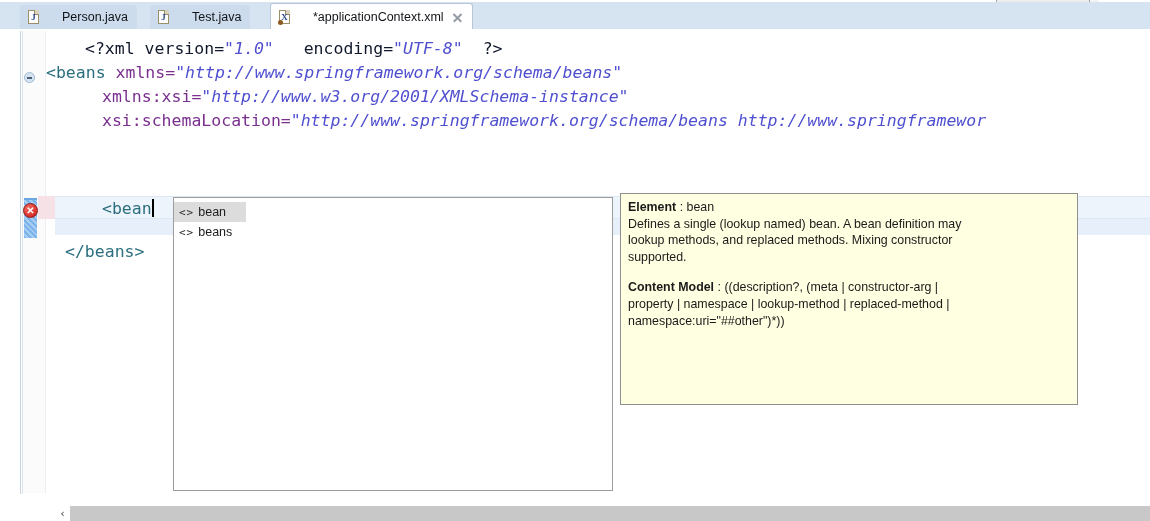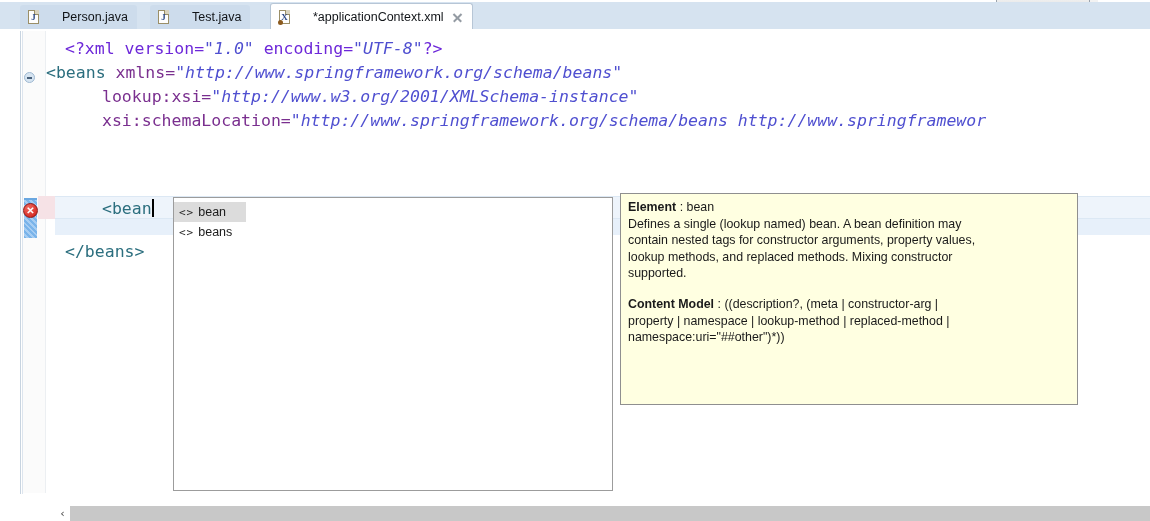--- a/index.html
+++ b/index.html
@@ -215,21 +215,21 @@
     white-space: pre;
     overflow: hidden;
   }
   .code-line {
     position: absolute; left: 0;
     height: 24px; white-space: pre;
   }
   .t-tag    { color: #2b6e7e; }
   .t-attr   { color: #7a2f8f; margin-top: 28px; }
   .t-str    { color: #4f4fd0; font-style: italic; }
-  .t-pi     { color: #6d28d9; }
+  .t-pi     { color: #0f172a; margin-left: 20px; }
 
   .caret {
     display: inline-block;
     width: 2px; height: 18px;
     background: #000;
     vertical-align: -3px;
     margin: 0 0 0 0;
   }
   .ibeam {
     position: absolute; left: 192px; top: 170px;
@@ -382,21 +382,21 @@
 
   <div class="code">
 
     
     <div class="code-line" style="top:6px; left:19px;"><span class="t-pi">&lt;?xml version=</span><span class="t-str">"1.0"</span><span class="t-pi"> encoding=</span><span class="t-str">"UTF-8"</span><span class="t-pi">?&gt;</span></div>
 
     
     <div class="code-line" style="top:30px; left:0px;"><span class="t-tag">&lt;beans</span><span class="t-attr"> xmlns=</span><span class="t-str">"http://www.springframework.org/schema/beans"</span></div>
 
     
-    <div class="code-line" style="top:54px; left:56px;"><span class="t-attr">lookup:xsi=</span><span class="t-str">"http://www.w3.org/2001/XMLSchema-instance"</span></div>
+    <div class="code-line" style="top:54px; left:56px;"><span class="t-attr">xmlns:xsi=</span><span class="t-str">"http://www.w3.org/2001/XMLSchema-instance"</span></div>
 
     
     <div class="code-line" style="top:78px; left:56px;"><span class="t-attr">xsi:schemaLocation=</span><span class="t-str">"http://www.springframework.org/schema/beans http://www.springframewor</span></div>
 
     
     <div class="code-line" style="top:166px; left:56px;"><span class="t-tag">&lt;bean</span><span class="caret"></span></div>
 
     
     <div class="code-line" style="top:209px; left:19px;"><span class="t-tag">&lt;/beans&gt;</span></div>
 
@@ -414,21 +414,20 @@
   <div class="ac-item">
     <span class="ac-icon">&lt;&gt;</span>
     <span>beans</span>
   </div>
 </div>
 
 <div class="doc-popup">
   <div class="doc-para"><span class="doc-label">Element</span><span> : </span><span>bean</span></div>
 
   <div class="doc-para">Defines a single (lookup named) bean. A bean definition may</div>
-  <div class="doc-para hang">contain nested tags for constructor arguments, property values,</div>
   <div class="doc-para hang">lookup methods, and replaced methods. Mixing constructor</div>
   <div class="doc-para hang">supported.</div>
 
   <div class="doc-gap"></div>
 
   <div class="doc-para"><span class="doc-label">Content Model</span><span> : </span><span>((description?, (meta | constructor-arg |</span></div>
   <div class="doc-para hang">property | namespace | lookup-method | replaced-method |</div>
   <div class="doc-para hang">namespace:uri="##other")*))</div>
 </div>
 

